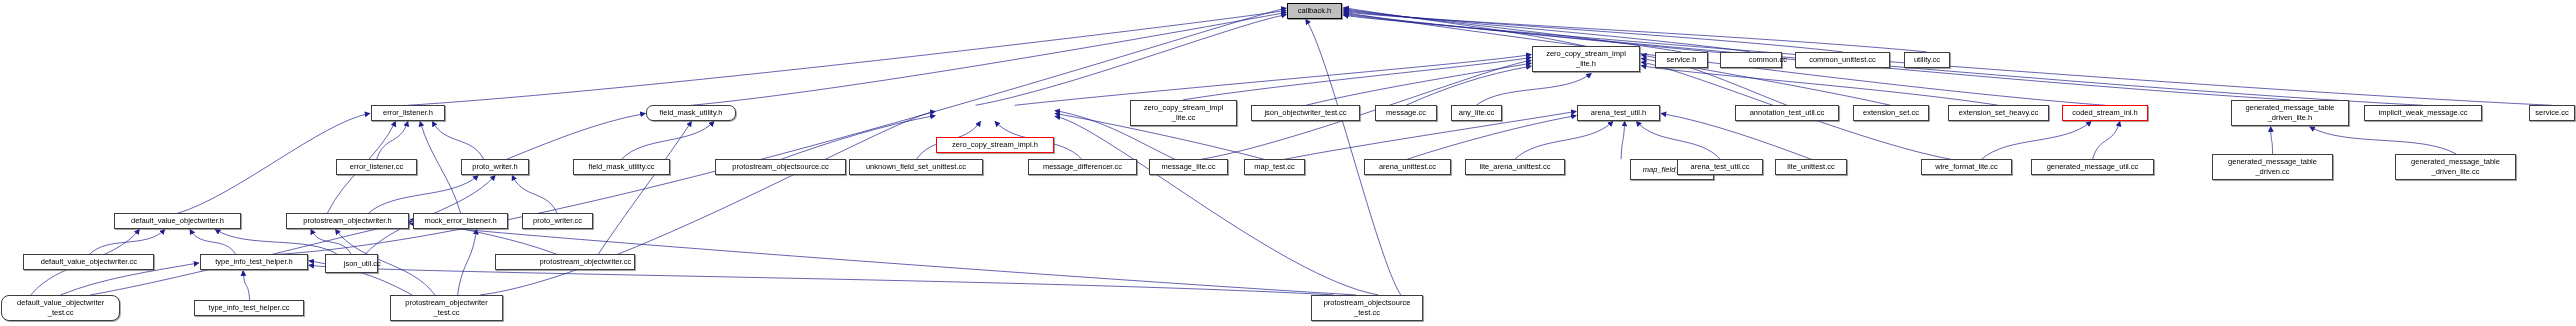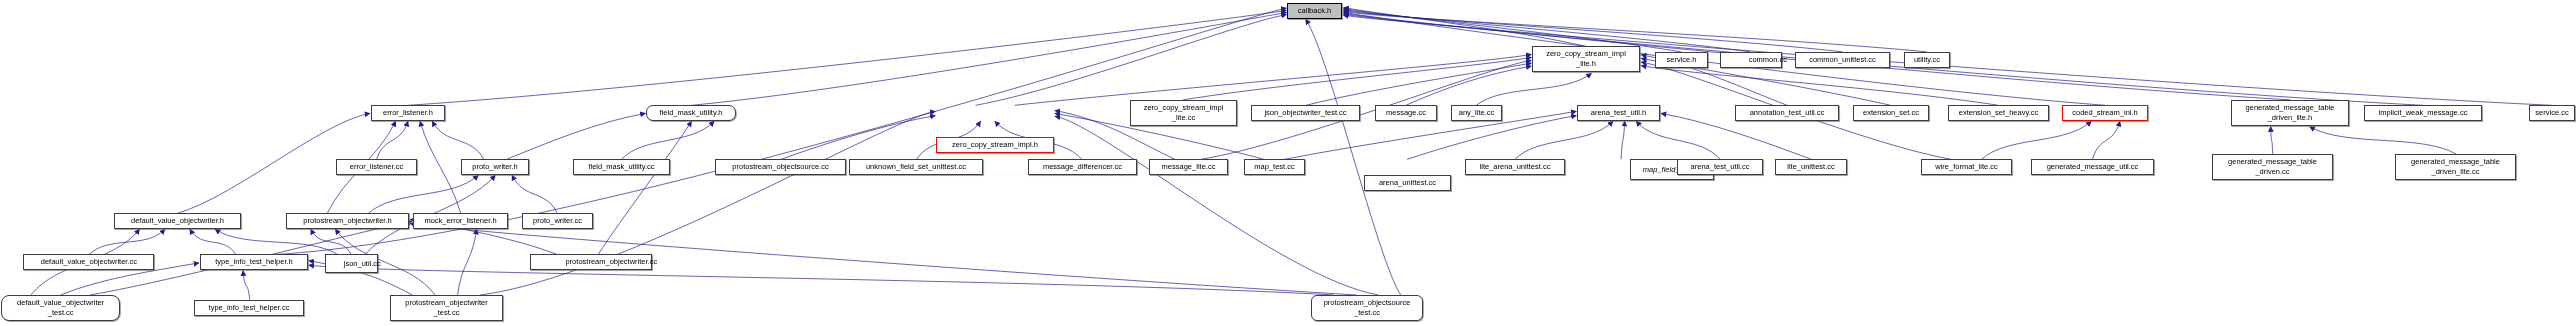--- a/index.html
+++ b/index.html
@@ -132,41 +132,41 @@
       <div class="node" style="left: 2364px; top: 105px; width: 118px; height: 15.6px;">implicit_weak_message.cc</div>
       <div class="node" style="left: 2529px; top: 105px; width: 46px; height: 15.6px;">service.cc</div>
       <div class="node" style="left: 336px; top: 159px; width: 81px; height: 15.6px;">error_listener.cc</div>
       <div class="node" style="left: 461px; top: 159px; width: 68px; height: 15.6px;">proto_writer.h</div>
       <div class="node" style="left: 573px; top: 159px; width: 97px; height: 15.6px;">field_mask_utility.cc</div>
       <div class="node" style="left: 715px; top: 159px; width: 131px; height: 15.6px;">protostream_objectsource.cc</div>
       <div class="node" style="left: 849px; top: 159px; width: 134px; height: 15.6px;">unknown_field_set_unittest.cc</div>
       <div class="node" style="left: 1028px; top: 159px; width: 109px; height: 15.6px;">message_differencer.cc</div>
       <div class="node" style="left: 1149px; top: 159px; width: 79px; height: 15.6px;">message_lite.cc</div>
       <div class="node" style="left: 1244px; top: 159px; width: 61px; height: 15.6px;">map_test.cc</div>
-      <div class="node" style="left: 1364px; top: 159px; width: 87px; height: 15.6px; margin-top: 16px;">arena_unittest.cc</div>
+      <div class="node" style="left: 1364px; top: 159px; width: 87px; height: 15.6px;">arena_unittest.cc</div>
       <div class="node" style="left: 1465px; top: 159px; width: 100px; height: 15.6px;">lite_arena_unittest.cc</div>
       <div class="node" style="left: 1630px; top: 159px; width: 84px; height: 21px; font-style: italic;">map_field_test.cc</div>
       <div class="node" style="left: 1677px; top: 159px; width: 86px; height: 15.6px;">arena_test_util.cc</div>
       <div class="node" style="left: 1775px; top: 159px; width: 72px; height: 15.6px;">lite_unittest.cc</div>
       <div class="node" style="left: 1921px; top: 159px; width: 91px; height: 15.6px;">wire_format_lite.cc</div>
       <div class="node" style="left: 2031px; top: 159px; width: 123px; height: 15.6px;">generated_message_util.cc</div>
       <div class="node" style="left: 2212px; top: 154px; width: 121px; height: 26.4px;">generated_message_table
 _driven.cc</div>
       <div class="node" style="left: 2395px; top: 154px; width: 121px; height: 26.4px;">generated_message_table
 _driven_lite.cc</div>
       <div class="node" style="left: 114px; top: 213px; width: 127px; height: 15.6px;">default_value_objectwriter.h</div>
       <div class="node" style="left: 286px; top: 213px; width: 123px; height: 15.6px;">protostream_objectwriter.h</div>
       <div class="node" style="left: 413px; top: 213px; width: 95px; height: 15.6px;">mock_error_listener.h</div>
       <div class="node" style="left: 522px; top: 213px; width: 71px; height: 15.6px;">proto_writer.cc</div>
       <div class="node" style="left: 23.4px; top: 254px; width: 131px; height: 15.6px;">default_value_objectwriter.cc</div>
       <div class="node" style="left: 200px; top: 254px; width: 108px; height: 15.6px;">type_info_test_helper.h</div>
       <div class="node" style="left: 325px; top: 254px; width: 53px; height: 19px; padding-left: 24px;">json_util.cc</div>
-      <div class="node" style="left: 530px; top: 254px; width: 122px; height: 15.6px; padding-left: 43px;">protostream_objectwriter.cc</div>
+      <div class="node" style="left: 495px; top: 254px; width: 140px; height: 15.6px; padding-left: 43px;">protostream_objectwriter.cc</div>
       <div class="node" style="left: 1.2px; top: 295px; width: 119px; height: 26.4px; border-radius: 8px;">default_value_objectwriter
 _test.cc</div>
       <div class="node" style="left: 194px; top: 300px; width: 110px; height: 15.6px;">type_info_test_helper.cc</div>
       <div class="node" style="left: 390px; top: 295px; width: 113px; height: 26.4px;">protostream_objectwriter
 _test.cc</div>
-      <div class="node" style="left: 1311px; top: 295px; width: 112px; height: 26.4px; border-radius: 6px;">protostream_objectsource
+      <div class="node" style="left: 1311px; top: 295px; width: 112px; height: 26.4px;">protostream_objectsource
 _test.cc</div>
     </div>
 </div>
 
 
 </body></html>

